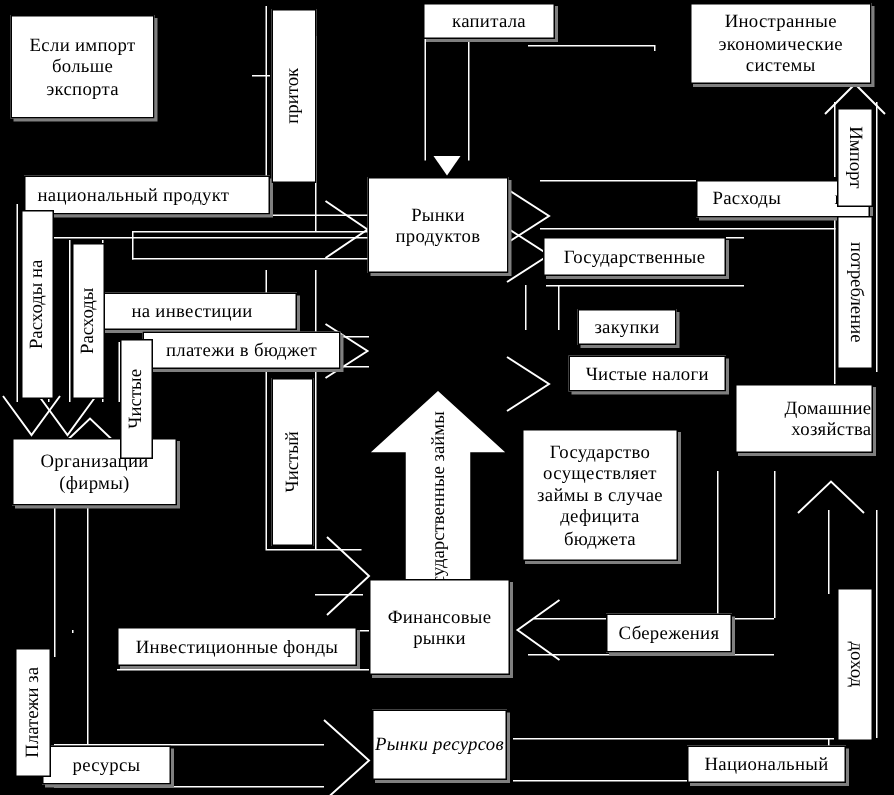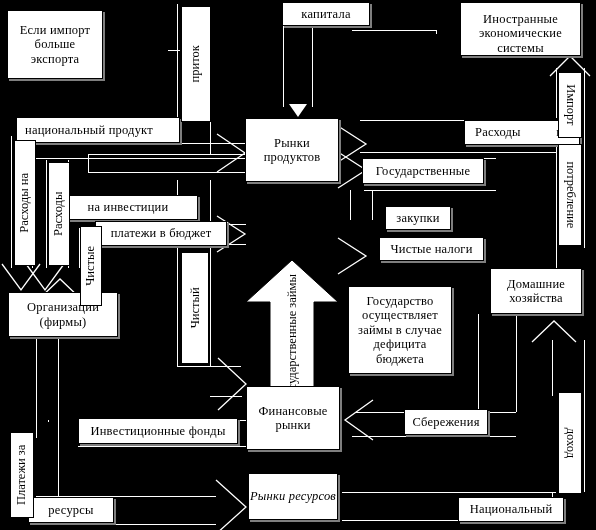--- a/index.html
+++ b/index.html
@@ -297,21 +297,21 @@
 
   <div class="box shadow" style="left:7px; top:10px; width:96px; height:69px; padding:0 4px;">
     <span>Если импорт больше экспорта</span>
   </div>
 
   <div class="box shadow" style="left:282px; top:2px; width:88px; height:24px;text-align:center;">
     <span>капитала</span>
   </div>
 
 
-  <div class="box shadow" style="left:460px; top:2px; width:121px; height:54px; padding:0 3px;align-items:flex-end;">
+  <div class="box shadow" style="left:460px; top:2px; width:121px; height:54px; padding:0 3px;">
     <span>Иностранные экономические системы</span>
   </div>
 
   <div class="box shadow left" style="left:16px; top:117px; width:164px; height:26px;">
     <span>национальный продукт</span>
   </div>
 
   <div class="box shadow" style="left:245px; top:118px; width:94px; height:64px;">
     <span>Рынки продуктов</span>
   </div>
@@ -335,21 +335,21 @@
   </div>
 
   <div class="box shadow" style="left:379px; top:237px; width:105px; height:24px;">
     <span>Чистые налоги</span>
   </div>
 
   <div class="box shadow" style="left:95px; top:221px; width:132px; height:25px;">
     <span>платежи в бюджет</span>
   </div>
 
-  <div class="box shadow" style="left:490px; top:268px; width:92px; height:46px;">
+  <div class="box shadow" style="left:490px; top:256px; width:92px; height:46px;text-align:right;">
     <span>Домашние хозяйства</span>
   </div>
 
   <div class="box shadow" style="left:8px; top:292px; width:110px; height:45px;">
     <span>Организации (фирмы)</span>
   </div>
 
   <div class="box shadow" style="left:348px; top:286px; width:104px; height:88px; padding:0 3px;">
     <span>Государство осуществляет займы в случае дефицита бюджета</span>
   </div>

